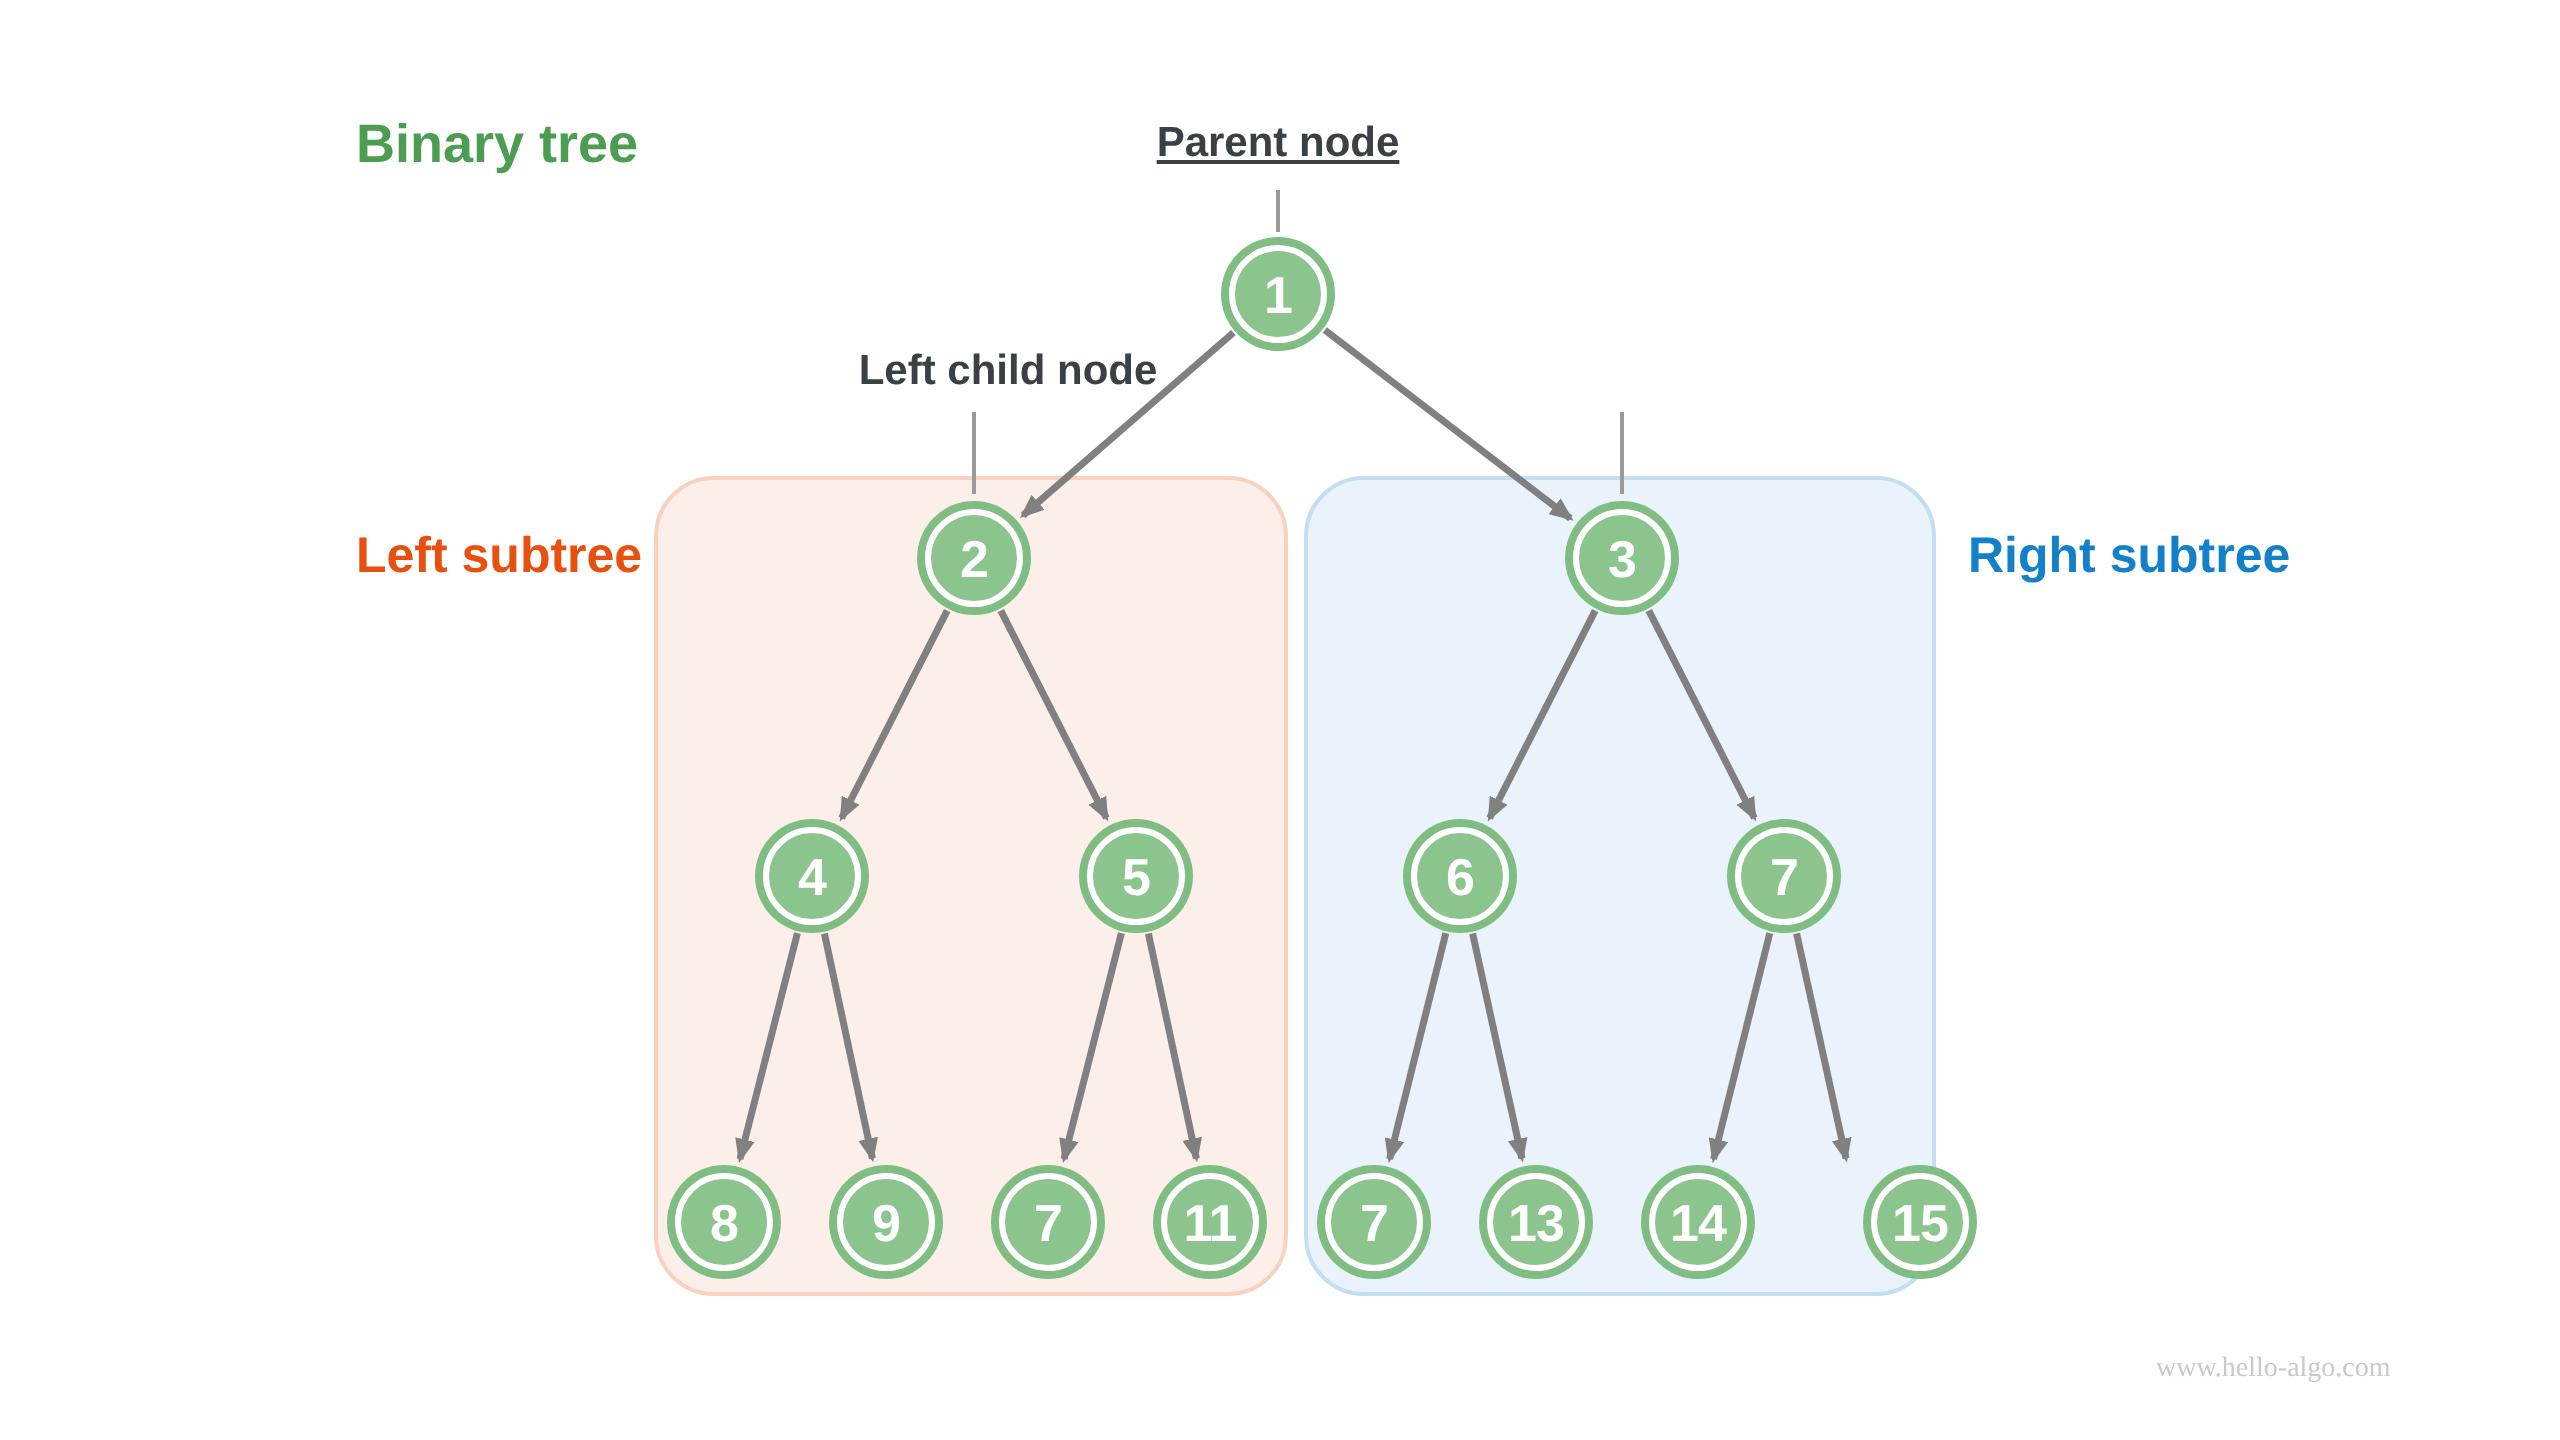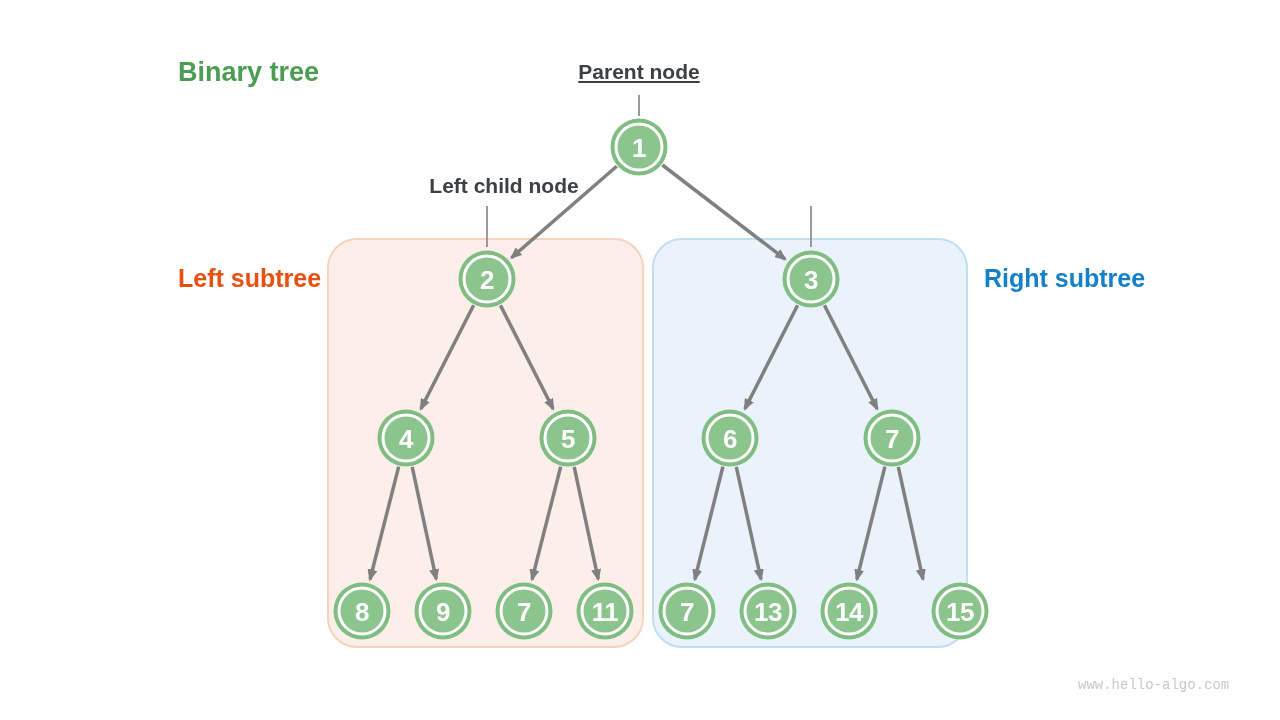--- a/index.html
+++ b/index.html
@@ -102,21 +102,21 @@
     color: var(--left-subtree-text, #E8500F);
   }
   .lbl-right-subtree {
     left: 984px; top: 264px;
     font-size: 25px;
     color: var(--right-subtree-text, #1380C9);
   }
   .watermark {
     position: absolute;
     left: 1078px; top: 677px;
-    font-family: Liberation Mono, monospace;
+    font-family: Liberation Serif, serif;
     font-size: 14px;
     font-weight: normal;
     color: var(--watermark-gray, #C9C9C9);
   }
 </style>
 </head>
 <body>
 
 <div class="stage">
 

